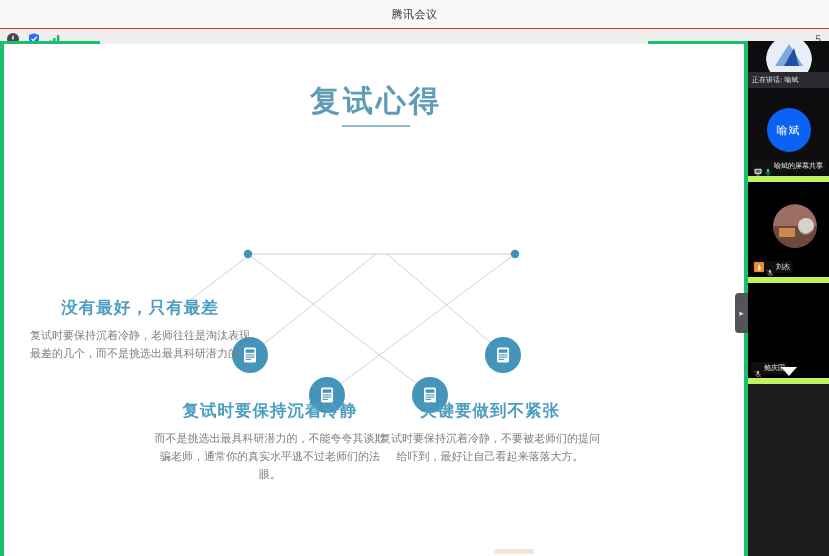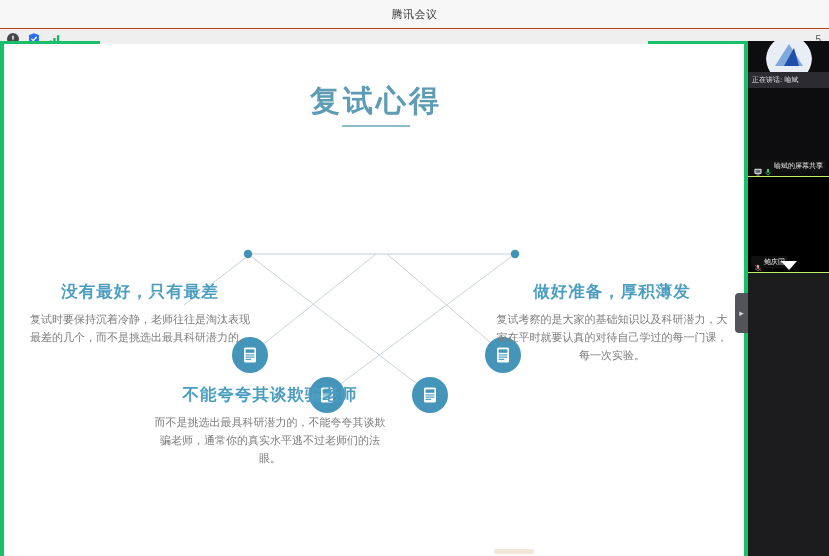--- a/index.html
+++ b/index.html
@@ -48,41 +48,41 @@
     font-family:"DejaVu Sans","Liberation Sans",sans-serif;
   }
   .title-rule{
     position:absolute;left:338px;top:81px;width:68px;height:2px;background:#8fbccd;
   }
 
   
   .diagram{position:absolute;left:0;top:150px;width:744px;height:230px;}
 
   
-  .blk{position:absolute;}
+  .blk{position:absolute;margin-top:16px;}
   .blk .h{
     font-size:16.5px;font-weight:bold;color:#4c9ec0;letter-spacing:1px;
     font-family:"DejaVu Sans","Liberation Sans",sans-serif;white-space:nowrap;
   }
   .blk .p{
     margin-top:8px;font-size:11px;line-height:1.62;color:#7d7d7d;
     text-align:center;font-family:"DejaVu Sans","Liberation Sans",sans-serif;
   }
   .blk.left{left:22px;top:237px;width:228px;text-align:center;}
   .blk.right{left:492px;top:237px;width:232px;text-align:center;}
   .blk.midleft{left:150px;top:340px;width:232px;text-align:center;}
   .blk.midright{left:372px;top:340px;width:228px;text-align:center;}
 
   
   .sidebar{
     position:absolute;left:748px;top:41px;width:81px;height:515px;
     background:#1c1c1f;overflow:hidden;
   }
   .tile{position:relative;width:81px;height:95px;background:#000;overflow:hidden;
-        border-bottom:1px solid #bef264;}
+        border-bottom:6px solid #bef264;}
   .tile.main{height:135px;background:#0d0d0f;}
   .avatar-circle{
     position:absolute;left:50%;top:48%;transform:translate(-50%,-50%);
     width:44px;height:44px;border-radius:50%;
     display:flex;align-items:center;justify-content:center;
     font-size:11px;color:#ffffff;letter-spacing:1px;
     font-family:"DejaVu Sans","Liberation Sans",sans-serif;
   }
   .avatar-circle.blue2{background:#0b63f6;}
   .avatar-img{
@@ -218,69 +218,96 @@
           <rect x="494.6" y="162.6" width="8.8" height="1.1" fill="#4595bb"></rect>
           <rect x="494.6" y="164.8" width="5.6" height="1.1" fill="#4595bb"></rect>
         </g>
       </svg>
 
       <div class="blk left">
         <div class="h">没有最好，只有最差</div>
         <div class="p">复试时要保持沉着冷静，老师往往是淘汰表现最差的几个，而不是挑选出最具科研潜力的。</div>
       </div>
 
-      <div class="blk right">
-        <div class="h">做好准备，厚积薄发</div>
-        <div class="p">复试考察的是大家的基础知识以及科研潜力，大家在平时就要认真的对待自己学过的每一门课，每一次实验。</div>
-      </div>
 
       <div class="blk midleft">
-        <div class="h">不能夸夸其谈欺骗老师</div>
+        <div class="h">复试时要保持沉着冷静</div>
         <div class="p">而不是挑选出最具科研潜力的，不能夸夸其谈欺骗老师，通常你的真实水平逃不过老师们的法眼。</div>
       </div>
 
+      <div class="blk midright">
+        <div class="h">关键要做到不紧张</div>
+        <div class="p">复试时要保持沉着冷静，不要被老师们的提问给吓到，最好让自己看起来落落大方。</div>
+      </div>
 
     </div>
   </div>
 
   <div class="greenR"></div>
   <div class="greenRB"></div>
   <div class="bottom-hint"></div>
 
   <div class="sidebar">
 
     <div class="tile main">
       <div class="avatar-img" style="top:18px;">
         <svg viewBox="0 0 46 46" width="46" height="46">
           <circle cx="23" cy="23" r="23" fill="#e9eef6"></circle>
           <path d="M9 30 L23 8 L37 30 Z" fill="#7fa9dd"></path>
           <path d="M18 30 L28 12 L33 30 Z" fill="#1f4fa8"></path>
         </svg>
       </div>
       <div class="speaking-label">正在讲话: 喻斌</div>
+      <div class="avatar-circle blue2" style="top:66%;">喻斌</div>
       <div class="name-bar">
         <span class="mini">
           <svg viewBox="0 0 10 10" width="8" height="8">
             <rect x="0.5" y="1" width="9" height="6.4" rx="1" fill="#cfd3d8"></rect>
             <rect x="2" y="2.4" width="6" height="3.6" fill="#5a6472"></rect>
             <rect x="3" y="8.2" width="4" height="1" fill="#cfd3d8"></rect>
           </svg>
         </span>
         <span class="mini">
           <svg viewBox="0 0 10 10" width="8" height="8">
             <rect x="3.6" y="1" width="2.8" height="5" rx="1.4" fill="#2fcf6e"></rect>
             <path d="M2.3 5.1 C2.3 7.2 3.6 8 5 8 C6.4 8 7.7 7.2 7.7 5.1" stroke="#2fcf6e" stroke-width="0.9" fill="none"></path>
             <rect x="4.5" y="8" width="1" height="1.4" fill="#2fcf6e"></rect>
           </svg>
         </span>
         <span class="nm">喻斌的屏幕共享</span>
       </div>
     </div>
 
 
+    <div class="tile">
+      <div class="avatar-img" style="left:58%;width:44px;height:44px;">
+        <svg viewBox="0 0 44 44" width="44" height="44">
+          <circle cx="22" cy="22" r="22" fill="#9c6d63"></circle>
+          <rect x="0" y="22" width="44" height="22" fill="#6d4740"></rect>
+          <rect x="6" y="24" width="16" height="9" fill="#c98a4b"></rect>
+          <circle cx="33" cy="22" r="8" fill="#d8d2cc"></circle>
+          <path d="M27 28 Q33 33 39 27" stroke="#8a8075" stroke-width="1.2" fill="none"></path>
+        </svg>
+      </div>
+      <div class="name-bar">
+        <span class="hand-badge">
+          <svg viewBox="0 0 10 10" width="7" height="7">
+            <path d="M3 9 V4.2 C3 3.6 3.9 3.6 3.9 4.2 V2 C3.9 1.4 4.8 1.4 4.8 2 V4 V1.6 C4.8 1 5.7 1 5.7 1.6 V4.2 C5.7 3.7 6.6 3.7 6.6 4.3 V7 C6.6 8.4 5.6 9 4.6 9 Z" fill="#fff"></path>
+          </svg>
+        </span>
+        <span class="mini">
+          <svg viewBox="0 0 10 10" width="8" height="8">
+            <rect x="3.6" y="1" width="2.8" height="5" rx="1.4" fill="#bdbdbd"></rect>
+            <path d="M2.3 5.1 C2.3 7.2 3.6 8 5 8 C6.4 8 7.7 7.2 7.7 5.1" stroke="#bdbdbd" stroke-width="0.9" fill="none"></path>
+            <line x1="1.2" y1="1" x2="8.8" y2="9" stroke="#e24b4b" stroke-width="1.1"></line>
+          </svg>
+        </span>
+        <span class="nm">刘杰</span>
+      </div>
+    </div>
 
 
     <div class="tile">
       <div class="name-bar">
         <span class="mini">
           <svg viewBox="0 0 10 10" width="8" height="8">
             <rect x="3.6" y="1" width="2.8" height="5" rx="1.4" fill="#bdbdbd"></rect>
             <path d="M2.3 5.1 C2.3 7.2 3.6 8 5 8 C6.4 8 7.7 7.2 7.7 5.1" stroke="#bdbdbd" stroke-width="0.9" fill="none"></path>
             <line x1="1.2" y1="1" x2="8.8" y2="9" stroke="#e24b4b" stroke-width="1.1"></line>
           </svg>

